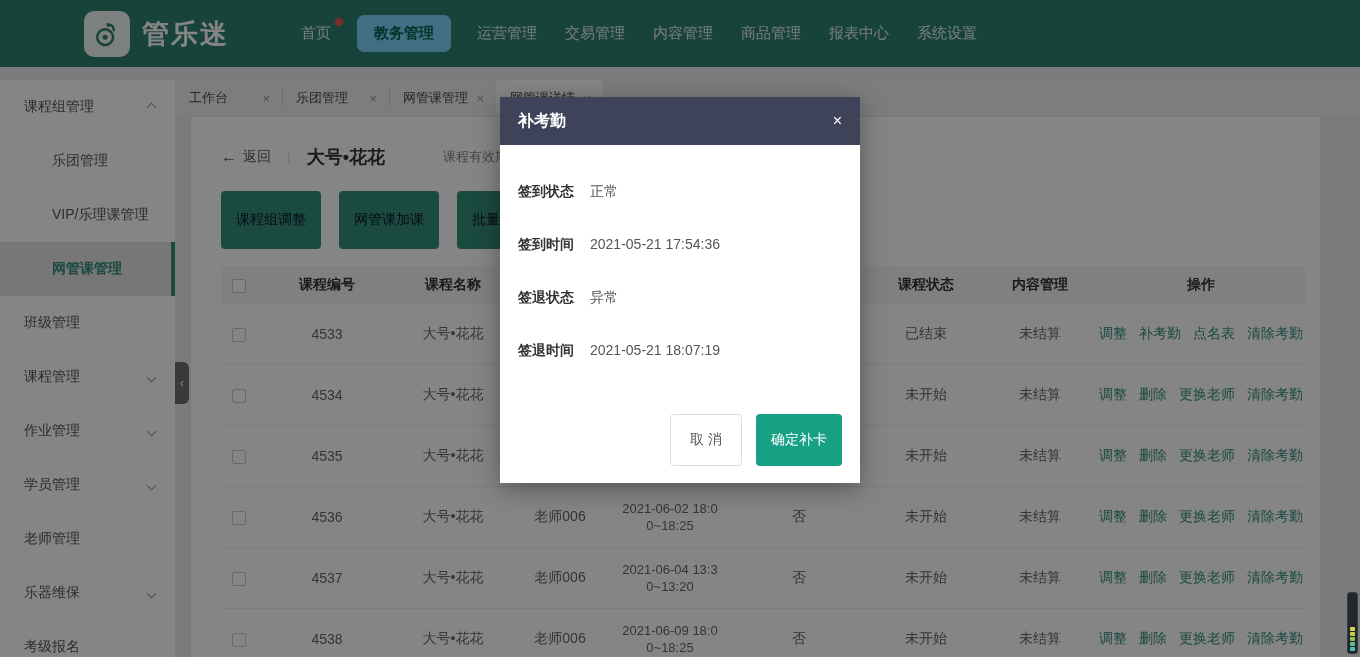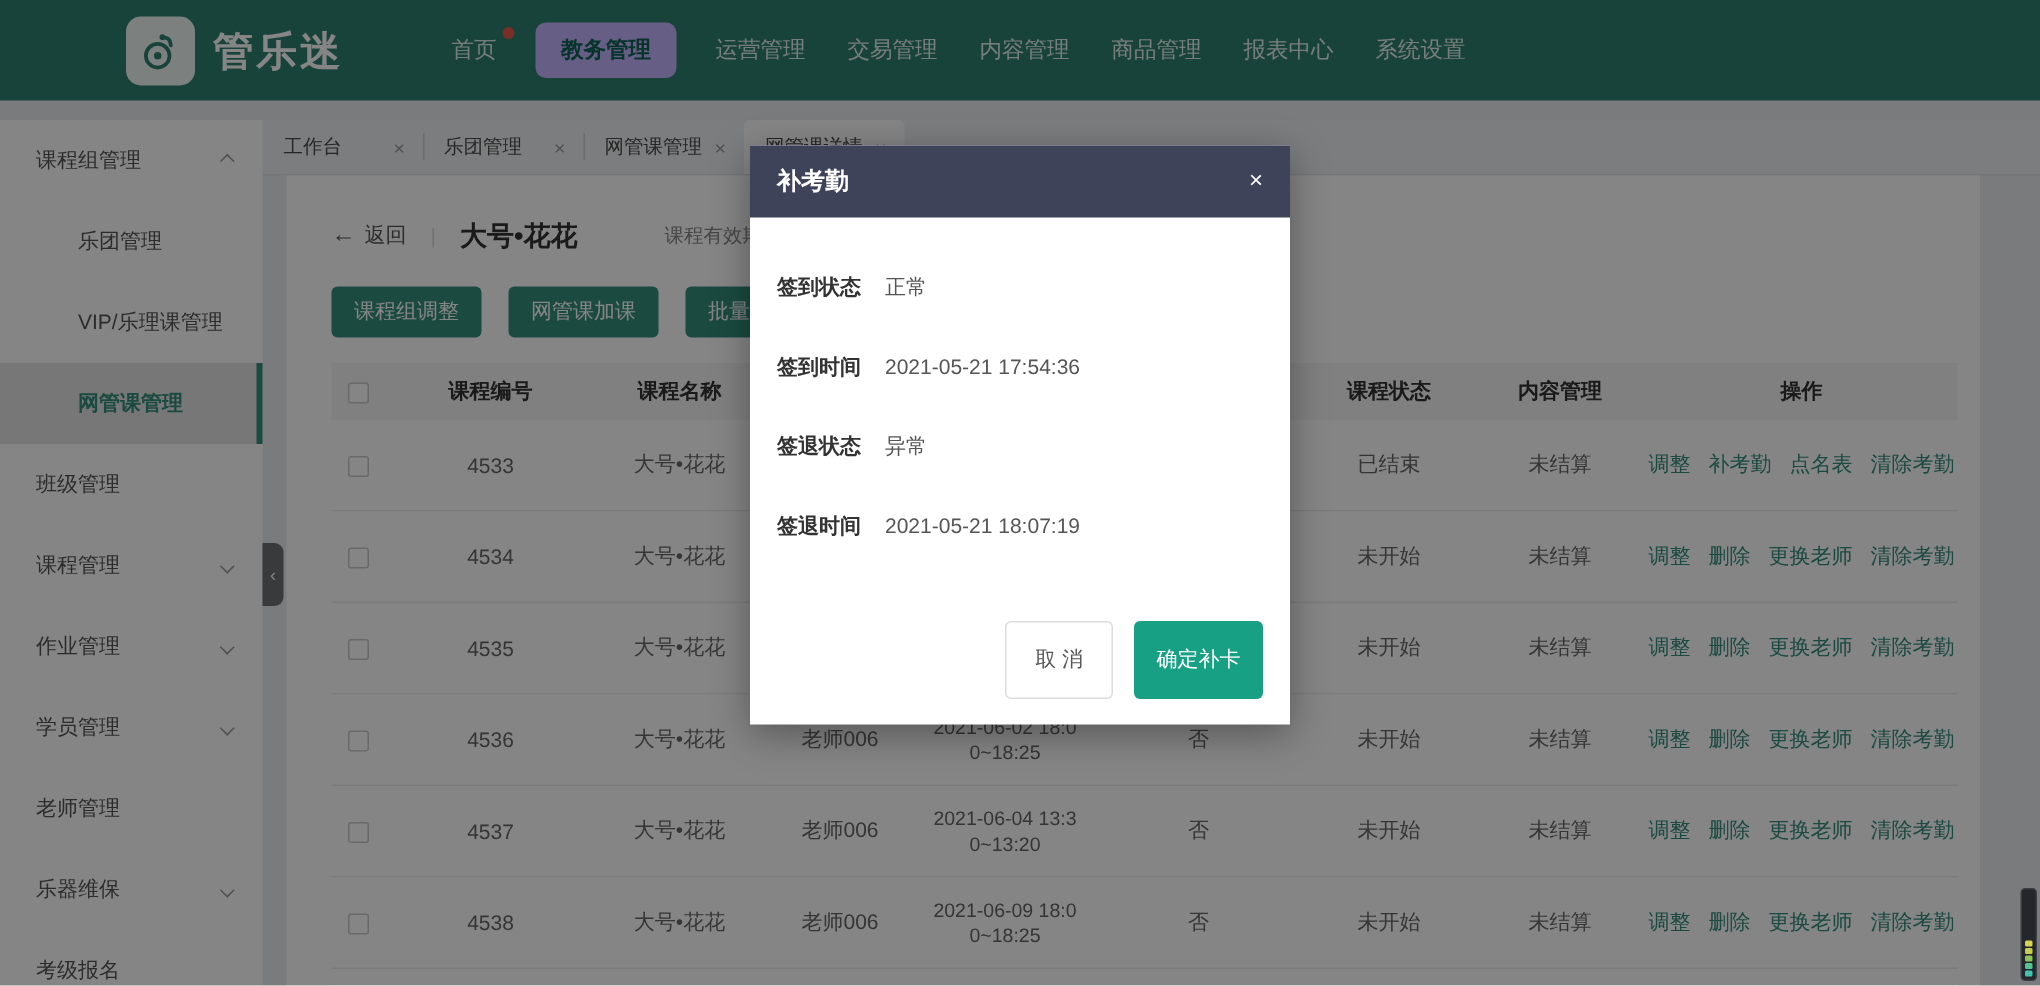--- a/index.html
+++ b/index.html
@@ -10,21 +10,21 @@
   
   .topbar { position:absolute; left:0; top:0; width:1360px; height:67px;
             background:var(--brand-dark); display:flex; align-items:center; z-index:10; }
   .logo { display:flex; align-items:center; gap:12px; margin-left:84px; cursor:pointer; }
   .logo-box { width:46px; height:46px; background:rgba(255,255,255,0.92); border-radius:10px;
               display:flex; align-items:center; justify-content:center; }
   .logo-text { color:#fff; font-size:27px; font-weight:bold; letter-spacing:2px; }
   .topnav { display:flex; align-items:center; margin-left:70px; gap:24px; }
   .nav-item { position:relative; color:rgba(255,255,255,0.88); font-size:15px; cursor:pointer;
               padding:8px 2px; white-space:nowrap; }
-  .nav-item.active { background:#c4b5fd; color:#0d6453; font-weight:bold; border-radius:7px; padding:9px 17px; }
+  .nav-item.active { background:#7dd3fc; color:#0d6453; font-weight:bold; border-radius:7px; padding:9px 17px; }
   .dot { position:absolute; top:2px; right:-10px; width:8px; height:8px; border-radius:50%;
          background:var(--danger); }
   .top-right { margin-left:auto; margin-right:28px; display:flex; align-items:center; gap:26px; }
   .tb-icon { width:22px; height:22px; display:block; cursor:pointer; }
   .avatar { width:34px; height:34px; border-radius:50%; background:#cfc8bd; overflow:hidden;
             border:1px solid rgba(255,255,255,0.5); }
   .user-name { color:#fff; font-size:14px; margin-left:-16px; }
 
   
   .sidebar { position:absolute; left:0; top:80px; width:175px; height:577px; background:#fff; z-index:5; }
@@ -54,22 +54,22 @@
 
   .card { position:absolute; left:16px; top:37px; width:1129px; height:620px; background:#fff;
           padding:28px 15px 0 30px; }
   .title-row { display:flex; align-items:center; font-size:14px; color:#555; }
   .back { display:flex; align-items:center; gap:6px; cursor:pointer; color:#555; }
   .back .arrow { font-size:16px; }
   .tdivider { color:#ddd; margin:0 16px; }
   .page-title { font-size:18px; font-weight:bold; color:#333; }
   .validity { font-size:13px; color:#888; margin-left:58px; }
   .btn-row { display:flex; gap:18px; margin-top:22px; }
-  .btn-teal { background:var(--brand); color:#ffffff; font-size:14px; border:none; border-radius:4px;
-              padding:8px 15px; cursor:pointer; white-space:nowrap; }
+  .btn-teal { background:var(--brand); color:#0f172a; font-size:14px; border:none; border-radius:4px;
+              padding:20px 15px; cursor:pointer; white-space:nowrap; }
 
   
   .table { margin-top:17px; width:1084px; font-size:14px; color:#666; }
   .trow { display:flex; align-items:center; height:61px; border-bottom:1px solid #ececec; background:#fff; }
   .thead { height:38px; background:#f5f5f5; color:#333; font-weight:bold; border-bottom:none; }
   .cell { text-align:center; }
   .c0{width:36px;} .c1{width:140px;} .c2{width:112px;} .c3{width:102px;} .c4{width:118px; font-size:13px; line-height:17px;}
   .c5{width:140px;} .c6{width:114px;} .c7{width:114px;} .c8{flex:1; display:flex; justify-content:center; gap:12px;}
   .cbx { display:inline-block; width:14px; height:14px; border:1px solid #c9c9c9; border-radius:2px;
          background:#fff; vertical-align:middle; cursor:pointer; }

